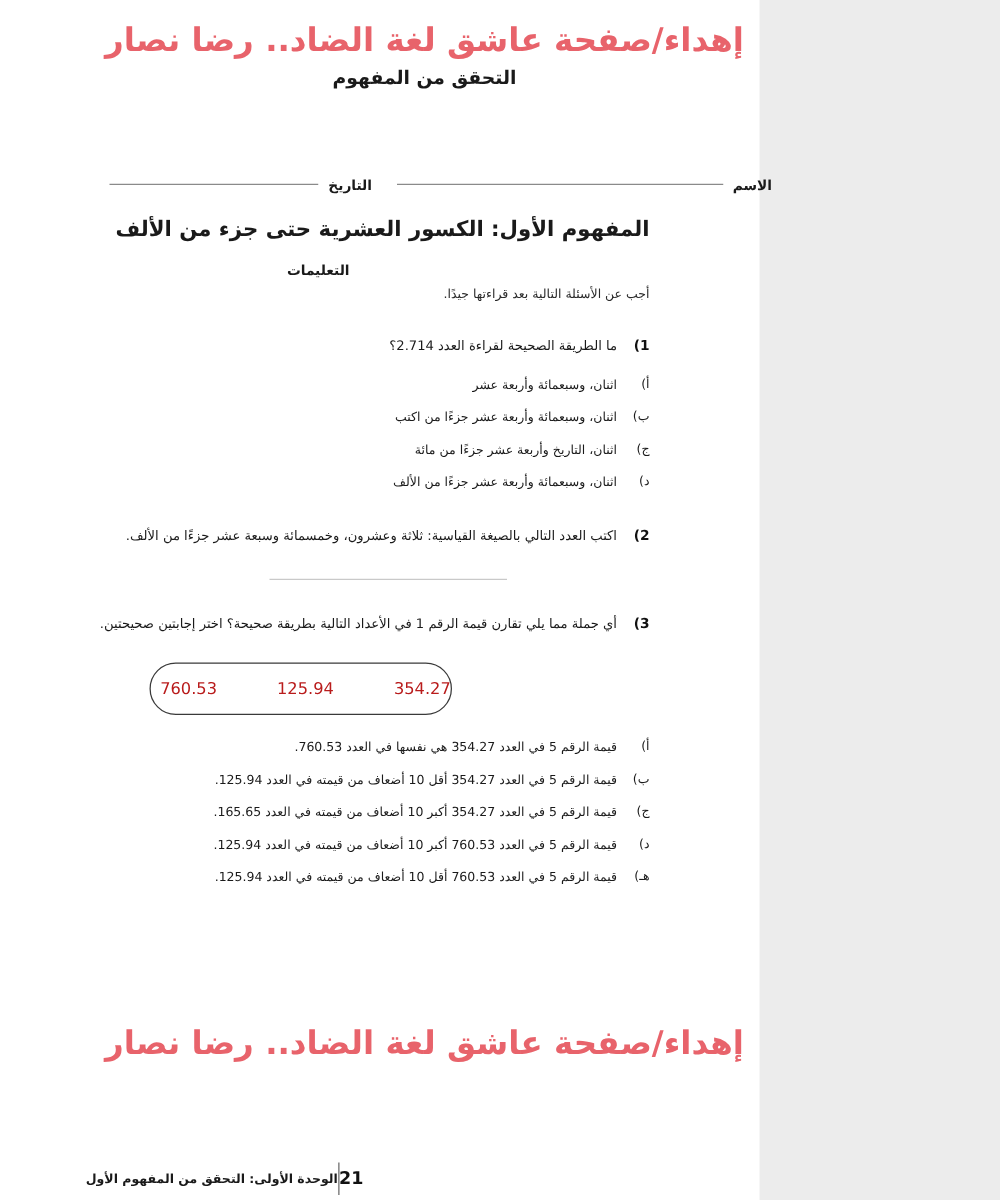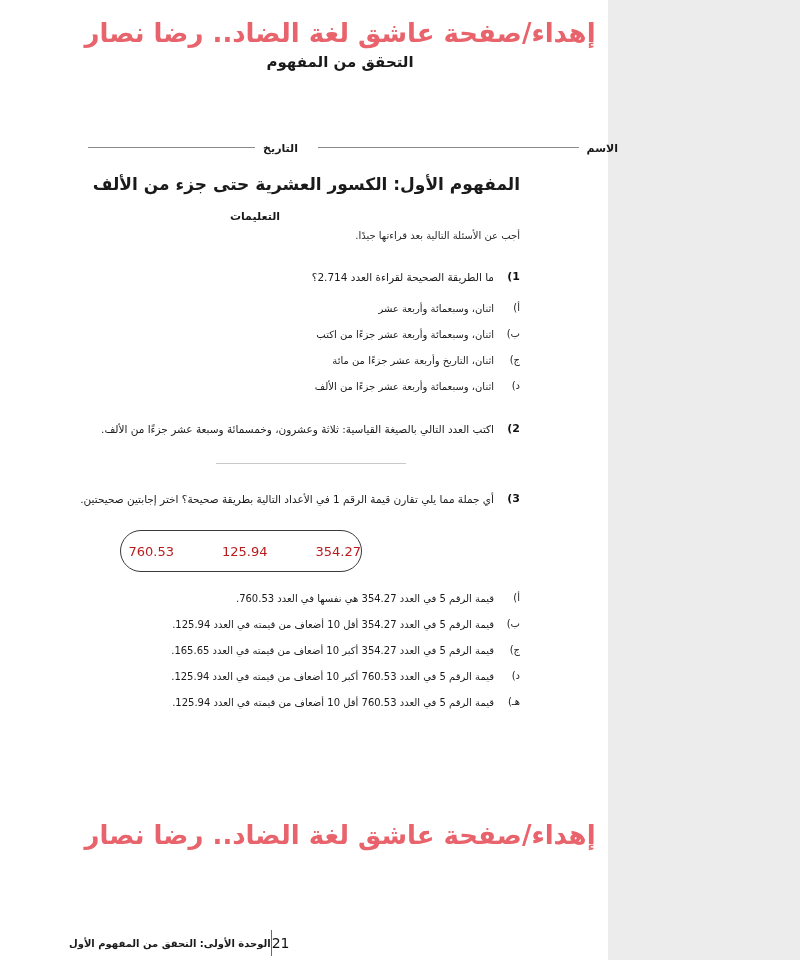--- a/index.html
+++ b/index.html
@@ -270,21 +270,21 @@
     order: 1;
   }
   .footer-divider {
     width: 1px;
     height: 26px;
     background: #6a6a6a;
     order: 2;
   }
   .footer-page {
     font-size: 14px;
-    font-weight: normal;
+    font-weight: bold;
     color: #111;
     padding-right: 18px;
     order: 3;
   }
 </style>
 </head>
 <body>
 
 <div class="page">
 

